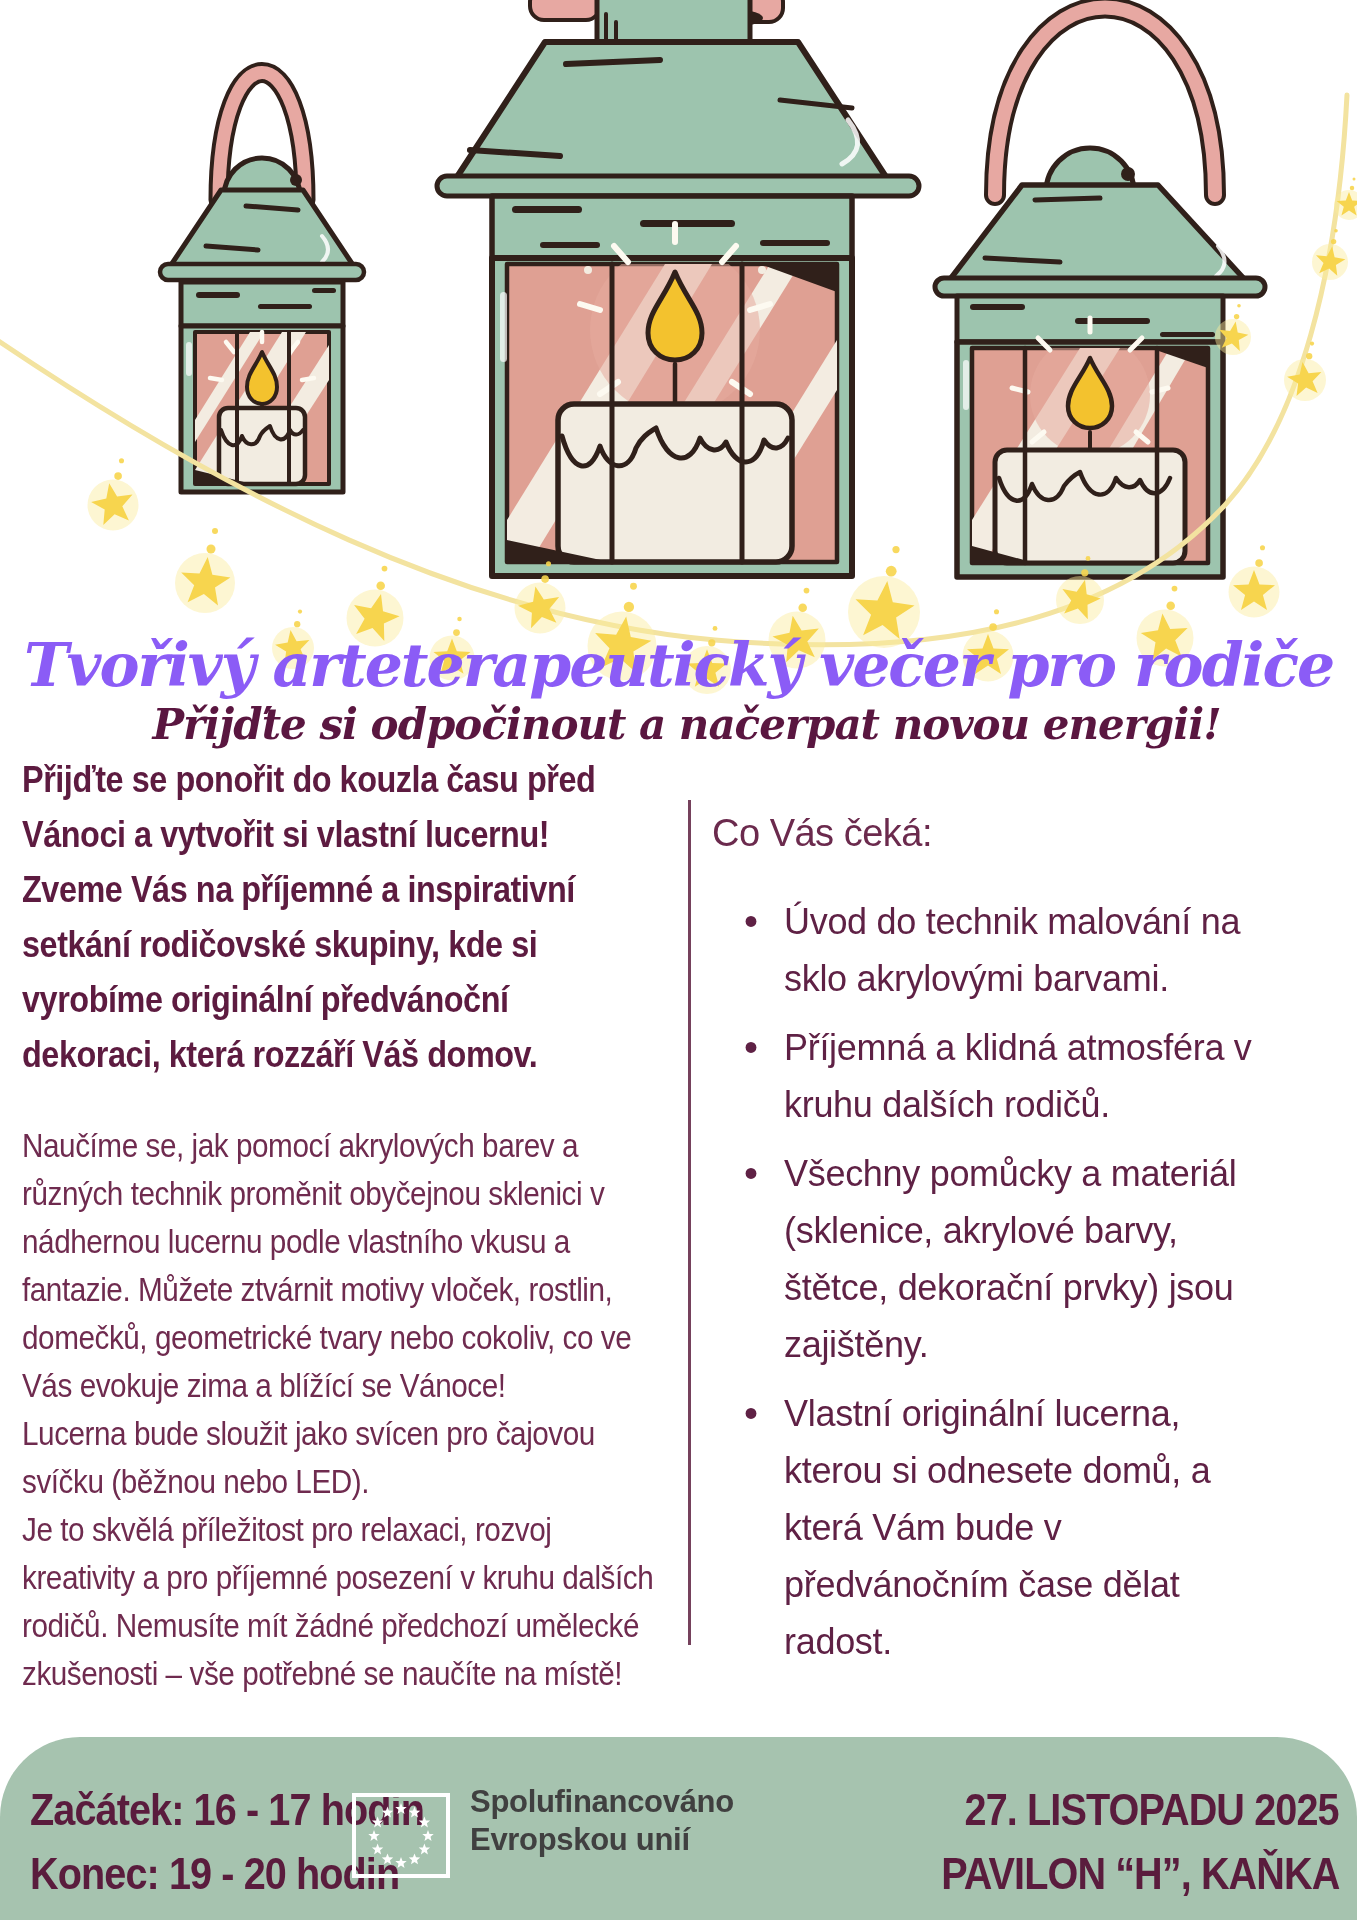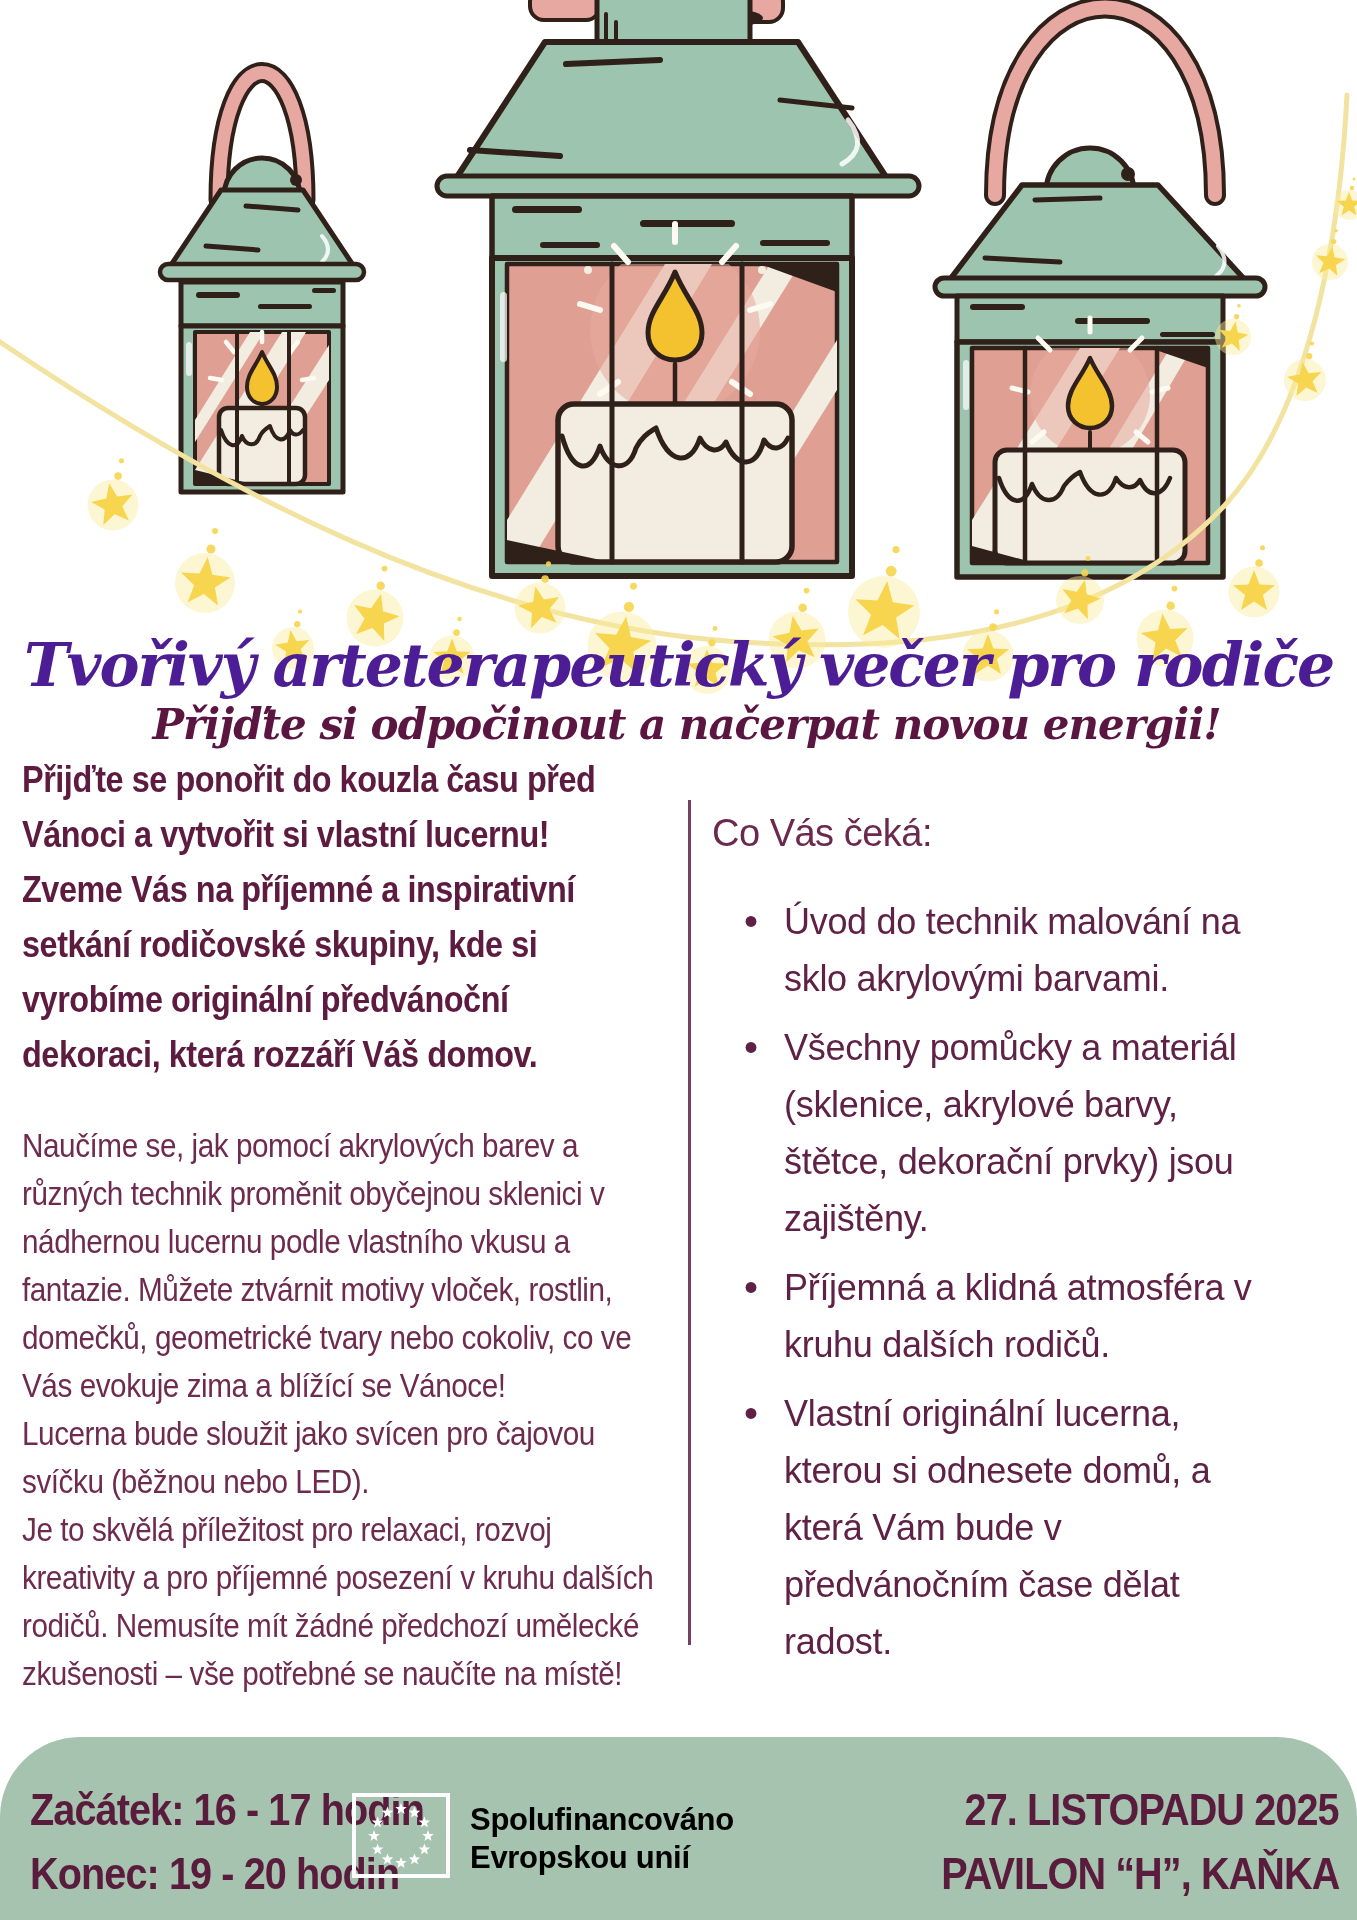--- a/index.html
+++ b/index.html
@@ -6,21 +6,21 @@
   body{
     width:1357px;height:1920px;position:relative;overflow:hidden;
     background:#ffffff;
     font-family:"Liberation Sans", sans-serif;
   }
   .hdr-svg{position:absolute;left:0;top:0;z-index:1;pointer-events:none;}
   .page-title{
     position:absolute;left:0;top:590px;width:1357px;z-index:2;
     text-align:center;
     font-family:"DejaVu Serif", serif;font-style:italic;font-weight:bold;
-    font-size:60px;letter-spacing:-2px;color:#4c1d95;white-space:nowrap;
+    font-size:60px;letter-spacing:-2px;color:#8b5cf6;white-space:nowrap;
   }
   .page-subtitle{
     position:absolute;left:8px;top:700px;width:1357px;z-index:2;
     text-align:center;
     font-family:"DejaVu Serif", serif;font-style:italic;font-weight:bold;
     font-size:42px;letter-spacing:-1px;color:#5a1640;white-space:nowrap;
   }
   .squeeze{transform:scaleX(.9);transform-origin:0 0;}
   .squeezeR{transform:scaleX(.9);transform-origin:100% 0;}
   .intro-bold{
@@ -60,22 +60,22 @@
   .footer-start{top:48px;}
   .footer-end{top:112px;}
   .footer-date,.footer-venue{
     position:absolute;right:18px;font-size:44px;font-weight:bold;
     color:#5a1c3d;letter-spacing:-1px;white-space:nowrap;text-align:right;
   }
   .footer-date{top:48px;}
   .footer-venue{top:112px;}
   .eu-flag{position:absolute;left:352px;top:56px;}
   .eu-text{
-    position:absolute;left:470px;top:64px;
-    font-size:31px;line-height:38px;font-weight:bold;color:#000000;
+    position:absolute;left:470px;top:46px;
+    font-size:31px;line-height:38px;font-weight:bold;color:#404040;
     white-space:pre-line;letter-spacing:-0.3px;
   }
 </style>
 </head>
 <body>
 
 <svg class="hdr-svg" width="1357" height="700" viewBox="0 0 1357 700">
   <defs>
     <clipPath id="clip-sg">
         <rect x="195" y="332" width="134" height="152"></rect>
@@ -315,26 +315,26 @@
 kreativity a pro příjemné posezení v kruhu dalších
 rodičů. Nemusíte mít žádné předchozí umělecké
 zkušenosti – vše potřebné se naučíte na místě!</div>
 
 <div class="col-divider"></div>
 <div class="agenda">
   <h2 class="agenda-heading">Co Vás čeká:</h2>
   <ul class="agenda-list">
       <li>Úvod do technik malování na
 sklo akrylovými barvami.</li>
+      <li>Příjemná a klidná atmosféra v
+kruhu dalších rodičů.</li>
       <li>Všechny pomůcky a materiál
 (sklenice, akrylové barvy,
 štětce, dekorační prvky) jsou
 zajištěny.</li>
-      <li>Příjemná a klidná atmosféra v
-kruhu dalších rodičů.</li>
       <li>Vlastní originální lucerna,
 kterou si odnesete domů, a
 která Vám bude v
 předvánočním čase dělat
 radost.</li>
     </ul>
 </div>
 
 <div class="footer" style="background: rgb(166, 195, 175);">
   <div class="footer-start squeeze">Začátek: 16 - 17 hodin</div>

